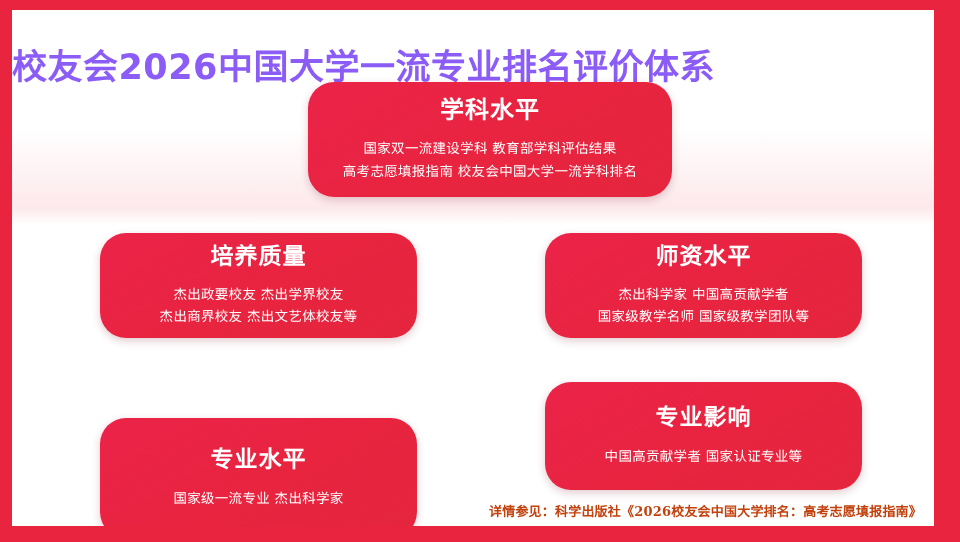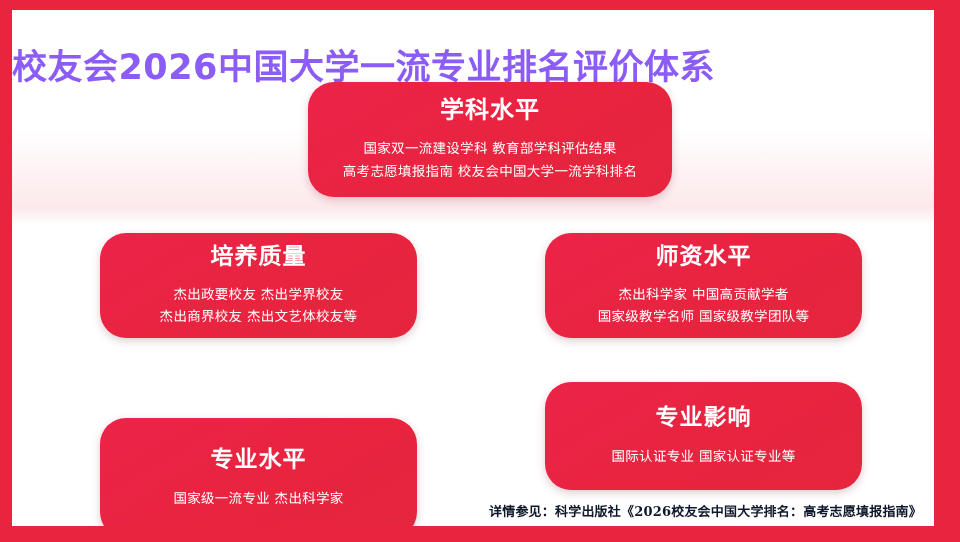--- a/index.html
+++ b/index.html
@@ -109,21 +109,21 @@
   .card-discipline .card-title { font-size: 24px; }
   .card-discipline .card-line  { font-size: 13.5px; }
 
   .footnote {
     position: absolute;
     right: 12px;
     bottom: 6px;
     font-family: "DejaVu Serif", "Liberation Serif", serif;
     font-size: 13px;
     font-weight: bold;
-    color: #0f172a;
+    color: #c2410c;
     white-space: nowrap;
     letter-spacing: 0.2px;
   }
 </style>
 </head>
 <body>
 
 <div class="poster">
 
   <div class="frame-edge frame-top"></div>
@@ -164,20 +164,20 @@
     <div class="card card-major">
       <div class="card-title">专业水平</div>
       <div class="card-lines">
         <div class="card-line">国家级一流专业  杰出科学家</div>
       </div>
     </div>
 
     <div class="card card-influence">
       <div class="card-title">专业影响</div>
       <div class="card-lines">
-        <div class="card-line">国际认证专业  国家认证专业等</div>
+        <div class="card-line">中国高贡献学者  国家认证专业等</div>
       </div>
     </div>
 
     <div class="footnote">详情参见：科学出版社《2026校友会中国大学排名：高考志愿填报指南》</div>
 
   </div>
 </div>
 
 </body></html>

